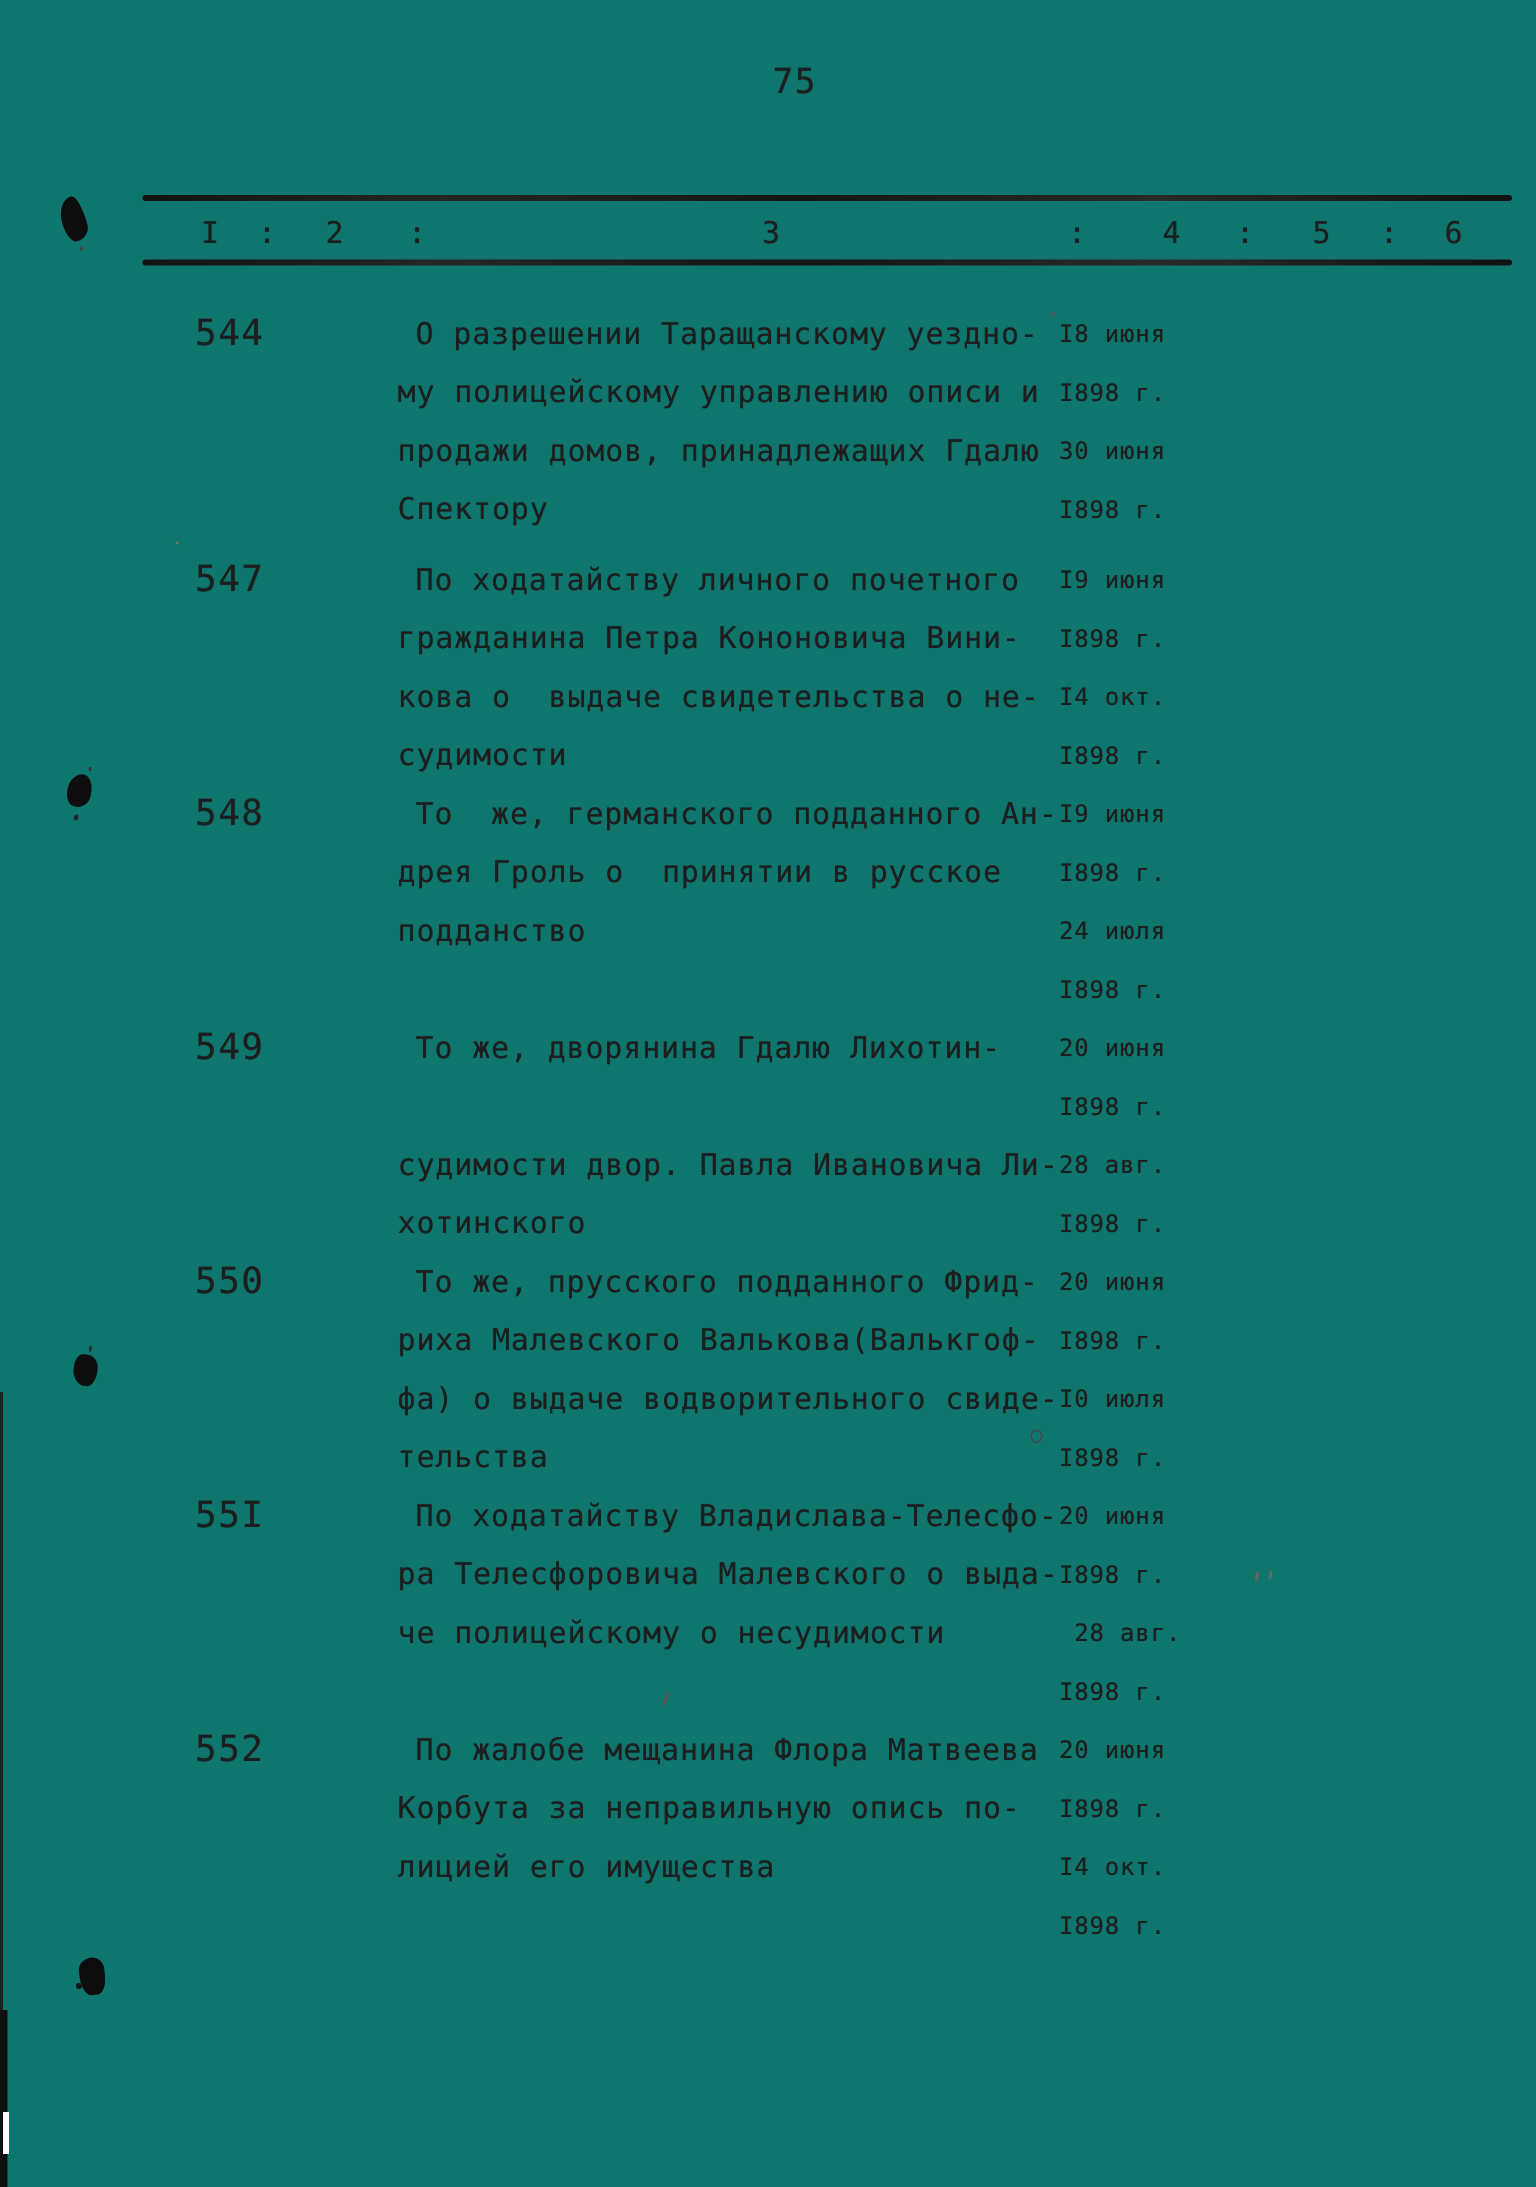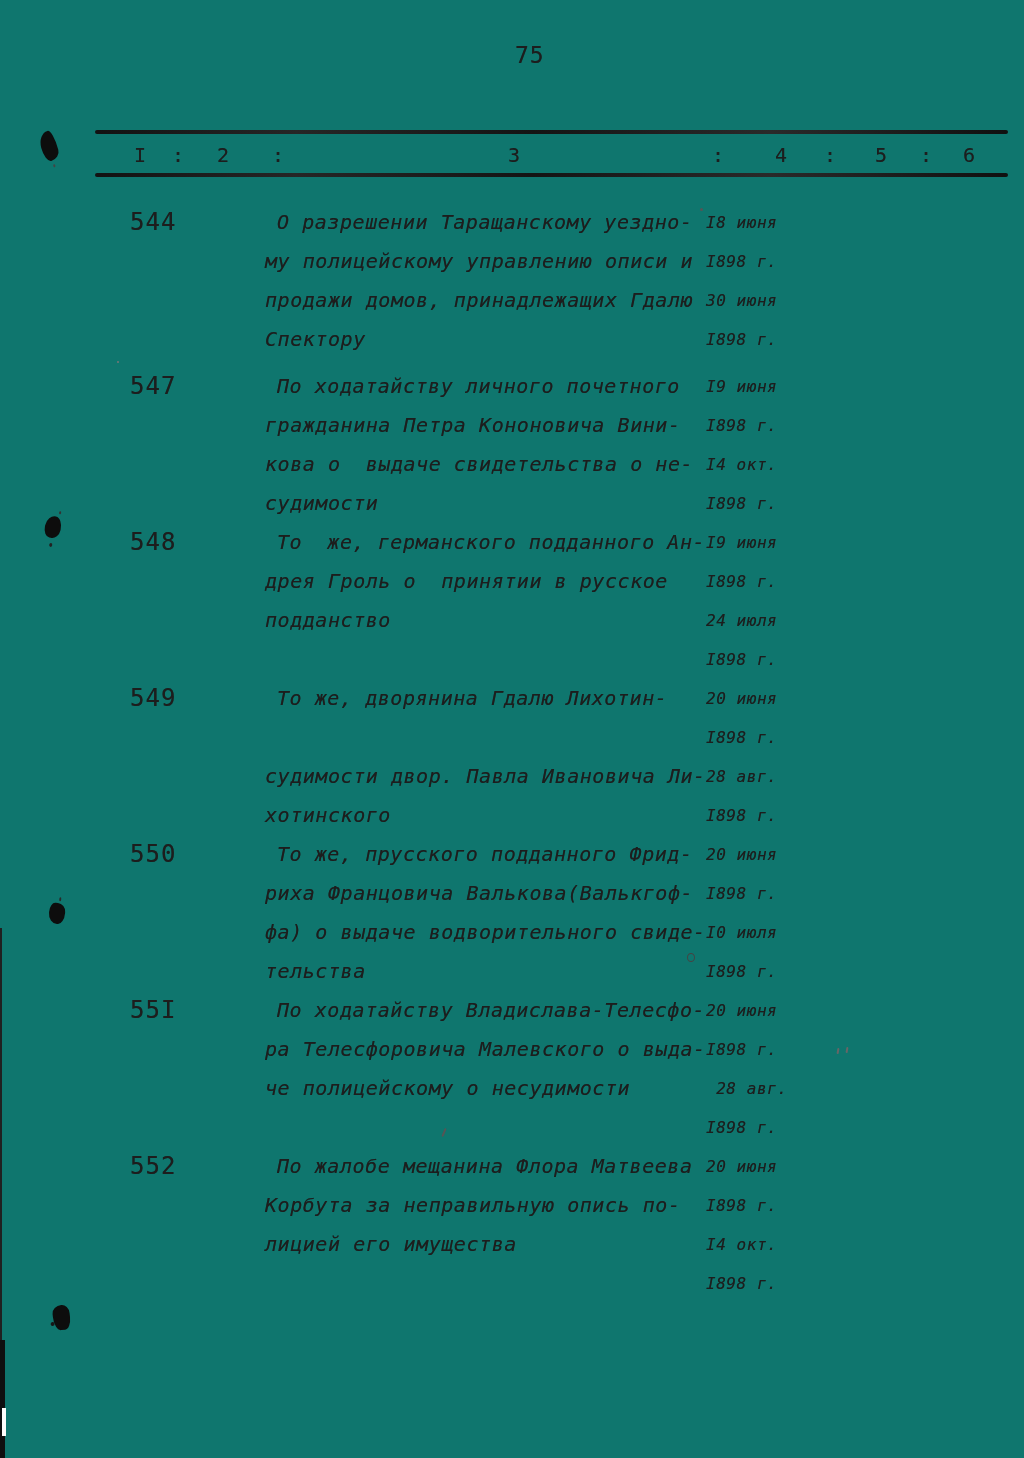--- a/index.html
+++ b/index.html
@@ -36,21 +36,21 @@
   .hc5{left:780px;} .hs5{left:825px;} .hc6{left:868px;}
 
   
   .entries{ position:absolute;top:203px;left:0;width:1024px; }
   .entry{ position:relative;height:156px; }
   .entry:first-child{ margin-bottom:8px; }
   .entry-no{
     position:absolute;left:106px;top:0;
     font-size:24px;letter-spacing:1px;line-height:39px;margin-left:24px;
   }
-  .entry-body{ position:absolute;left:0;top:0;right:0;font-style:italic; }
+  .entry-body{ position:absolute;left:0;top:0;right:0; }
   .entry-row{ position:relative;height:39px;line-height:39px; }
   .cell-desc{
     position:absolute;left:265px;top:0;white-space:pre;
     font-size:20px;letter-spacing:.55px;
   }
   .cell-desc.first{ left:277px; }
   .cell-date{
     position:absolute;left:706px;top:0;white-space:pre;
     font-size:16px;letter-spacing:.55px;
   }
@@ -222,21 +222,21 @@
         </div>
       </div>
       <div class="entry">
         <div class="entry-no typed">550</div>
         <div class="entry-body">
           <div class="entry-row">
             <div class="cell-desc typed first">То же, прусского подданного Фрид-</div>
             <div class="cell-date typed">20 июня</div>
           </div>
           <div class="entry-row">
-            <div class="cell-desc typed">риха Францовича Валькова(Валькгоф-</div>
+            <div class="cell-desc typed">риха Малевского Валькова(Валькгоф-</div>
             <div class="cell-date typed">I898 г.</div>
           </div>
           <div class="entry-row">
             <div class="cell-desc typed">фа) о выдаче водворительного свиде-</div>
             <div class="cell-date typed">I0 июля</div>
           </div>
           <div class="entry-row">
             <div class="cell-desc typed">тельства</div>
             <div class="cell-date typed">I898 г.</div>
           </div>

